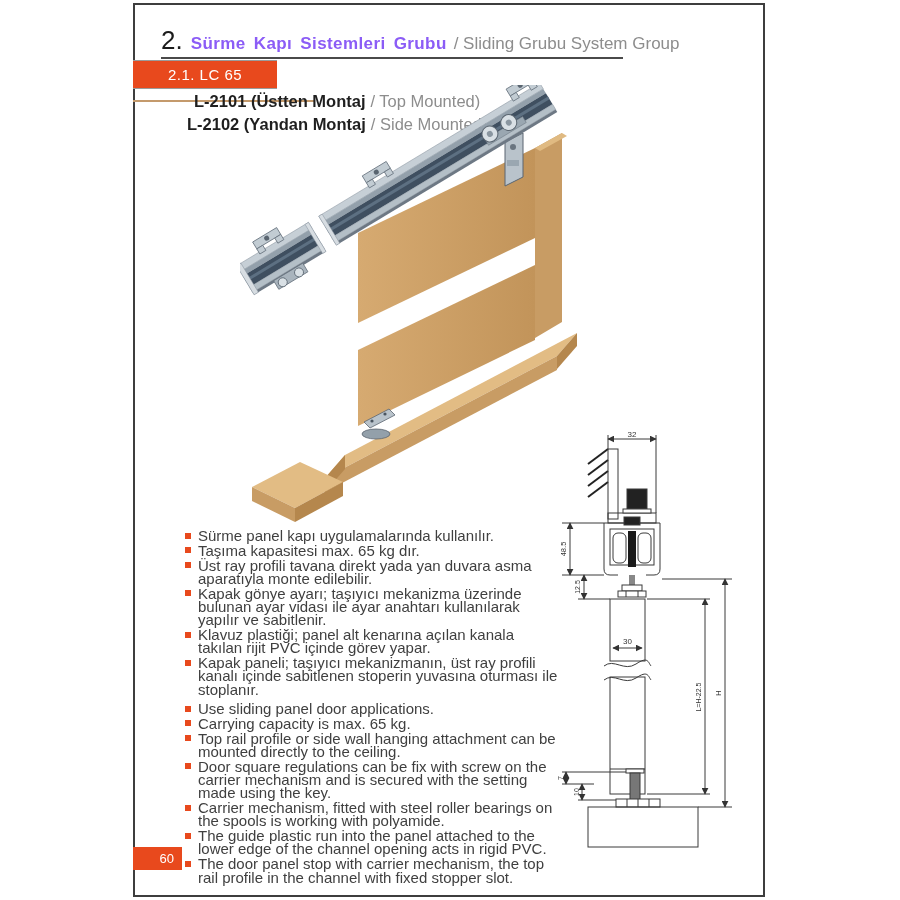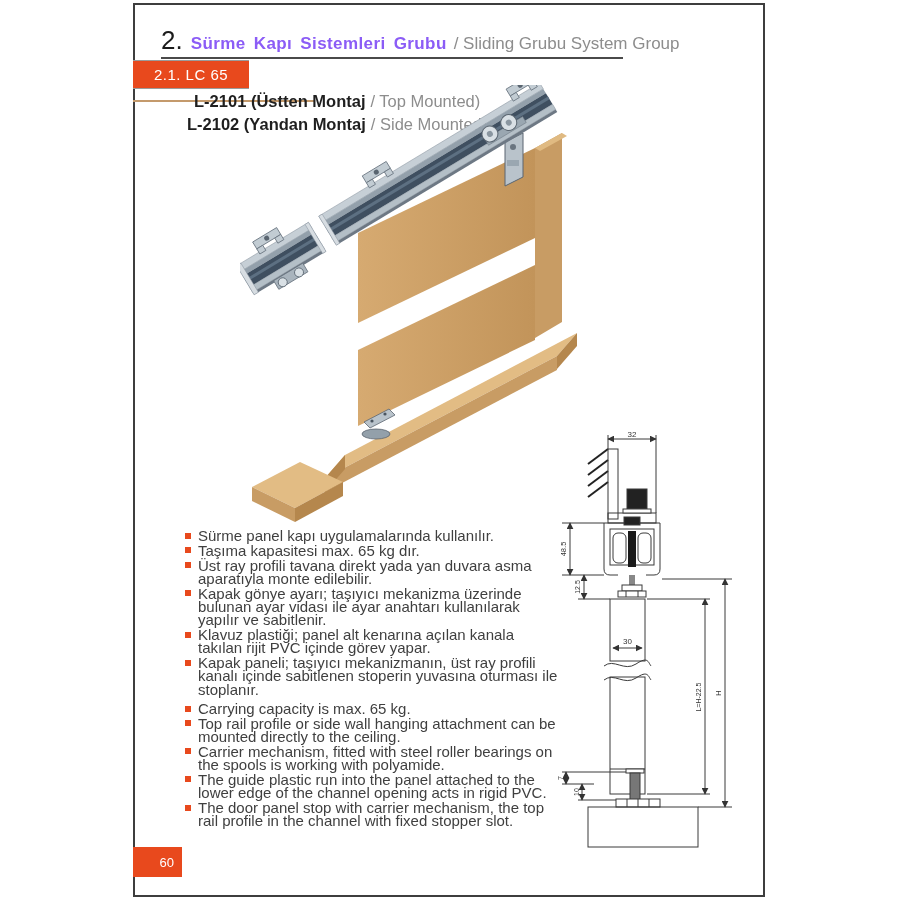--- a/index.html
+++ b/index.html
@@ -13,40 +13,40 @@
   }
   .abs{position:absolute;}
   
   .header-row{left:26px;top:20px;display:flex;align-items:baseline;white-space:nowrap;}
   .sec-num{font-size:26px;color:#1b1b1b;margin-right:8px;}
   .title-tr{font-size:17px;font-weight:bold;color:#8b5cf6;letter-spacing:.4px;word-spacing:3px;}
   .title-en{font-size:17px;color:#8d8d8d;margin-left:7px;}
   .header-rule{left:26px;top:52px;width:462px;height:2px;background:#4a4a4a;}
   
   .badge{
-    left:-2px;top:55px;width:116px;height:29px;background:#e8491d;
+    left:-2px;top:55px;width:144px;height:29px;background:#e8491d;
     border-top:1px solid #9b9b9b;border-bottom:1px solid #9b9b9b;box-sizing:border-box;
     color:#fff;font-size:15px;display:flex;align-items:center;justify-content:center;letter-spacing:.5px;
   }
   .badge-rule{left:-2px;top:95px;width:182px;height:2px;background:#c49a6c;}
   
   .products{left:52px;top:85px;}
   .product-line{font-size:16.5px;line-height:23px;white-space:nowrap;text-align:center;}
   .p-bold{font-weight:bold;color:#1f1f1f;}
   .p-light{color:#8d8d8d;margin-left:5px;}
   
   .bullets{list-style:none;margin:0;padding:0;left:48px;width:376px;
     font-size:15px;line-height:13.3px;color:#3f3f3f;}
   .bullets.tr{top:524px;}
   .bullets.en{top:697px;}
   .bullets li{display:flex;margin-bottom:1.5px;}
   .sq{flex:0 0 auto;width:6px;height:6px;background:#e8491d;margin:3.5px 7px 0 2px;}
   
   .page-num{
-    left:-2px;top:842px;width:49px;height:30px;background:#e8491d;color:#fff;
+    left:-2px;top:842px;width:49px;height:23px;background:#e8491d;color:#fff;
     font-size:13px;display:flex;align-items:center;justify-content:flex-end;
     padding-right:8px;box-sizing:border-box;
   }
   .ill{left:105px;top:80px;}
   .tech{left:415px;top:424px;}
   .tech text{font-family:"Liberation Sans",sans-serif;fill:#333;}
 </style>
 </head>
 <body>
 
@@ -197,25 +197,33 @@
       </li>
     <li>
         <span class="sq"></span>
         <span>Kapak paneli; taşıyıcı mekanizmanın, üst ray profili kanalı içinde sabitlenen stoperin yuvasına oturması ile stoplanır.</span>
       </li>
   </ul>
 
   <ul class="abs bullets en">
     <li>
         <span class="sq"></span>
+        <span>Use sliding panel door applications.</span>
+      </li>
+    <li>
+        <span class="sq"></span>
         <span>Carrying capacity is max. 65 kg.</span>
       </li>
     <li>
         <span class="sq"></span>
         <span>Top rail profile or side wall hanging attachment can be mounted directly to the ceiling.</span>
+      </li>
+    <li>
+        <span class="sq"></span>
+        <span>Door square regulations can be fix with screw on the carrier mechanism and is secured with the setting made using the key.</span>
       </li>
     <li>
         <span class="sq"></span>
         <span>Carrier mechanism, fitted with steel roller bearings on the spools is working with polyamide.</span>
       </li>
     <li>
         <span class="sq"></span>
         <span>The guide plastic run into the panel attached to the lower edge of the channel opening acts in rigid PVC.</span>
       </li>
     <li>

